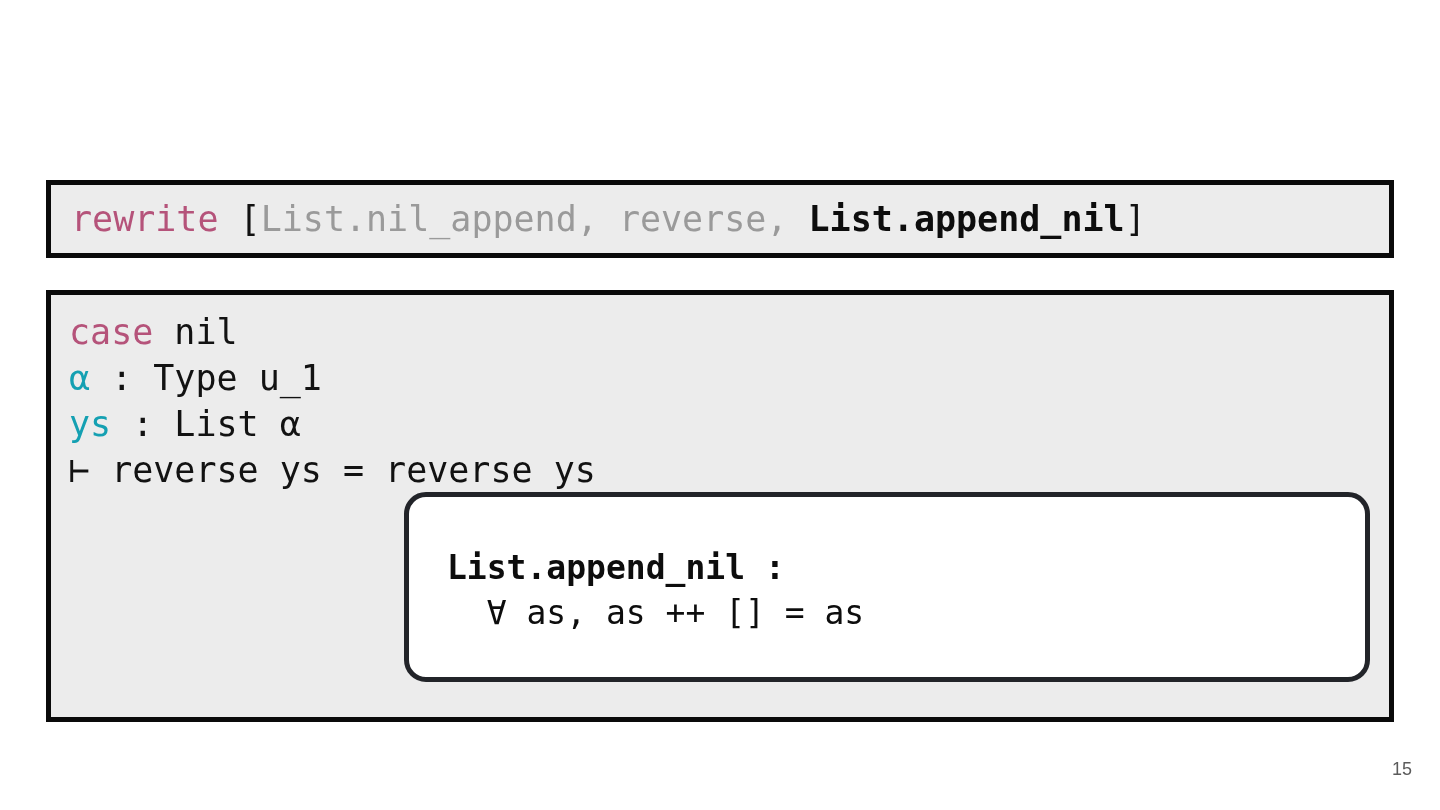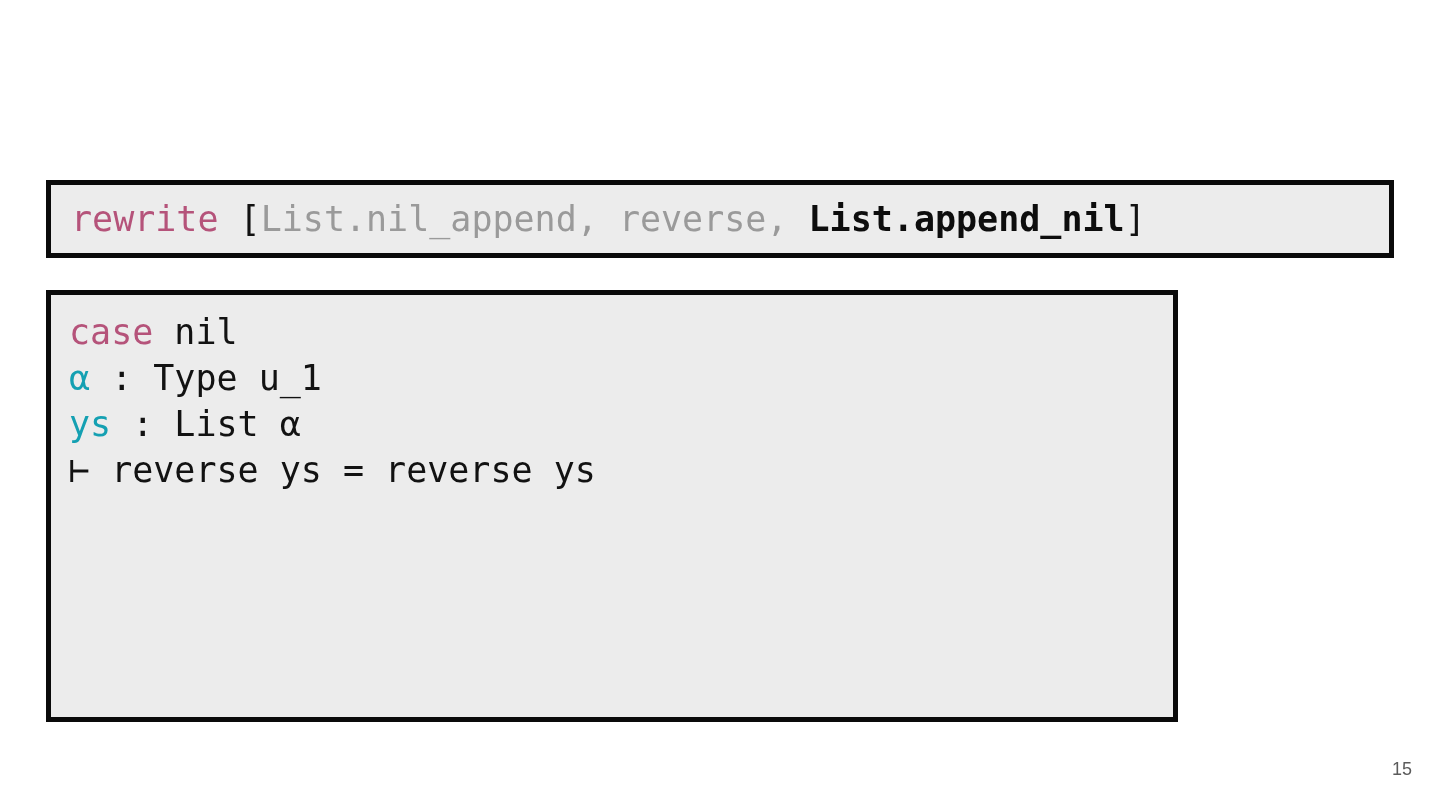--- a/index.html
+++ b/index.html
@@ -62,21 +62,21 @@
   }
   .tok-kw      { color: #b5537a; }
   .tok-muted   { color: #9a9a9a; }
   .tok-plain   { color: #121212; }
   .tok-strong  { color: #0d0d0d; font-weight: bold; }
 
   
   #goal-box {
     left: 46px;
     top: 290px;
-    width: 1132px;
+    width: 1348px;
     height: 432px;
   }
   #goal-pre {
     position: absolute;
     left: 18px;
     top: 14px;
     margin: 0;
     font-family: "DejaVu Sans Mono", "Liberation Mono", monospace;
     font-size: 35px;
     line-height: 46px;
@@ -129,16 +129,20 @@
     <div id="tactic-line"><span class="tok-kw">rewrite</span><span class="tok-plain"> </span><span class="tok-plain">[</span><span class="tok-muted">List.nil_append, reverse, </span><span class="tok-strong">List.append_nil</span><span class="tok-plain">]</span></div>
   </div>
 
   <div id="goal-box" class="code-box">
     <pre id="goal-pre"><span><span class="tok-kw">case </span><span class="tok-plain">nil</span></span>
 <span><span class="tok-var">α</span><span class="tok-plain"> : Type u_1</span></span>
 <span><span class="tok-var">ys</span><span class="tok-plain"> : List α</span></span>
 <span><span class="tok-plain">⊢ reverse ys = reverse ys</span></span></pre>
   </div>
 
+  <div id="hover-popup">
+    <pre id="hover-pre"><span class="hv-strong">List.append_nil :</span>
+<span>  ∀ as, as ++ [] = as</span></pre>
+  </div>
 
   <div id="page-number">15</div>
 
 </div>
 
 </body></html>

